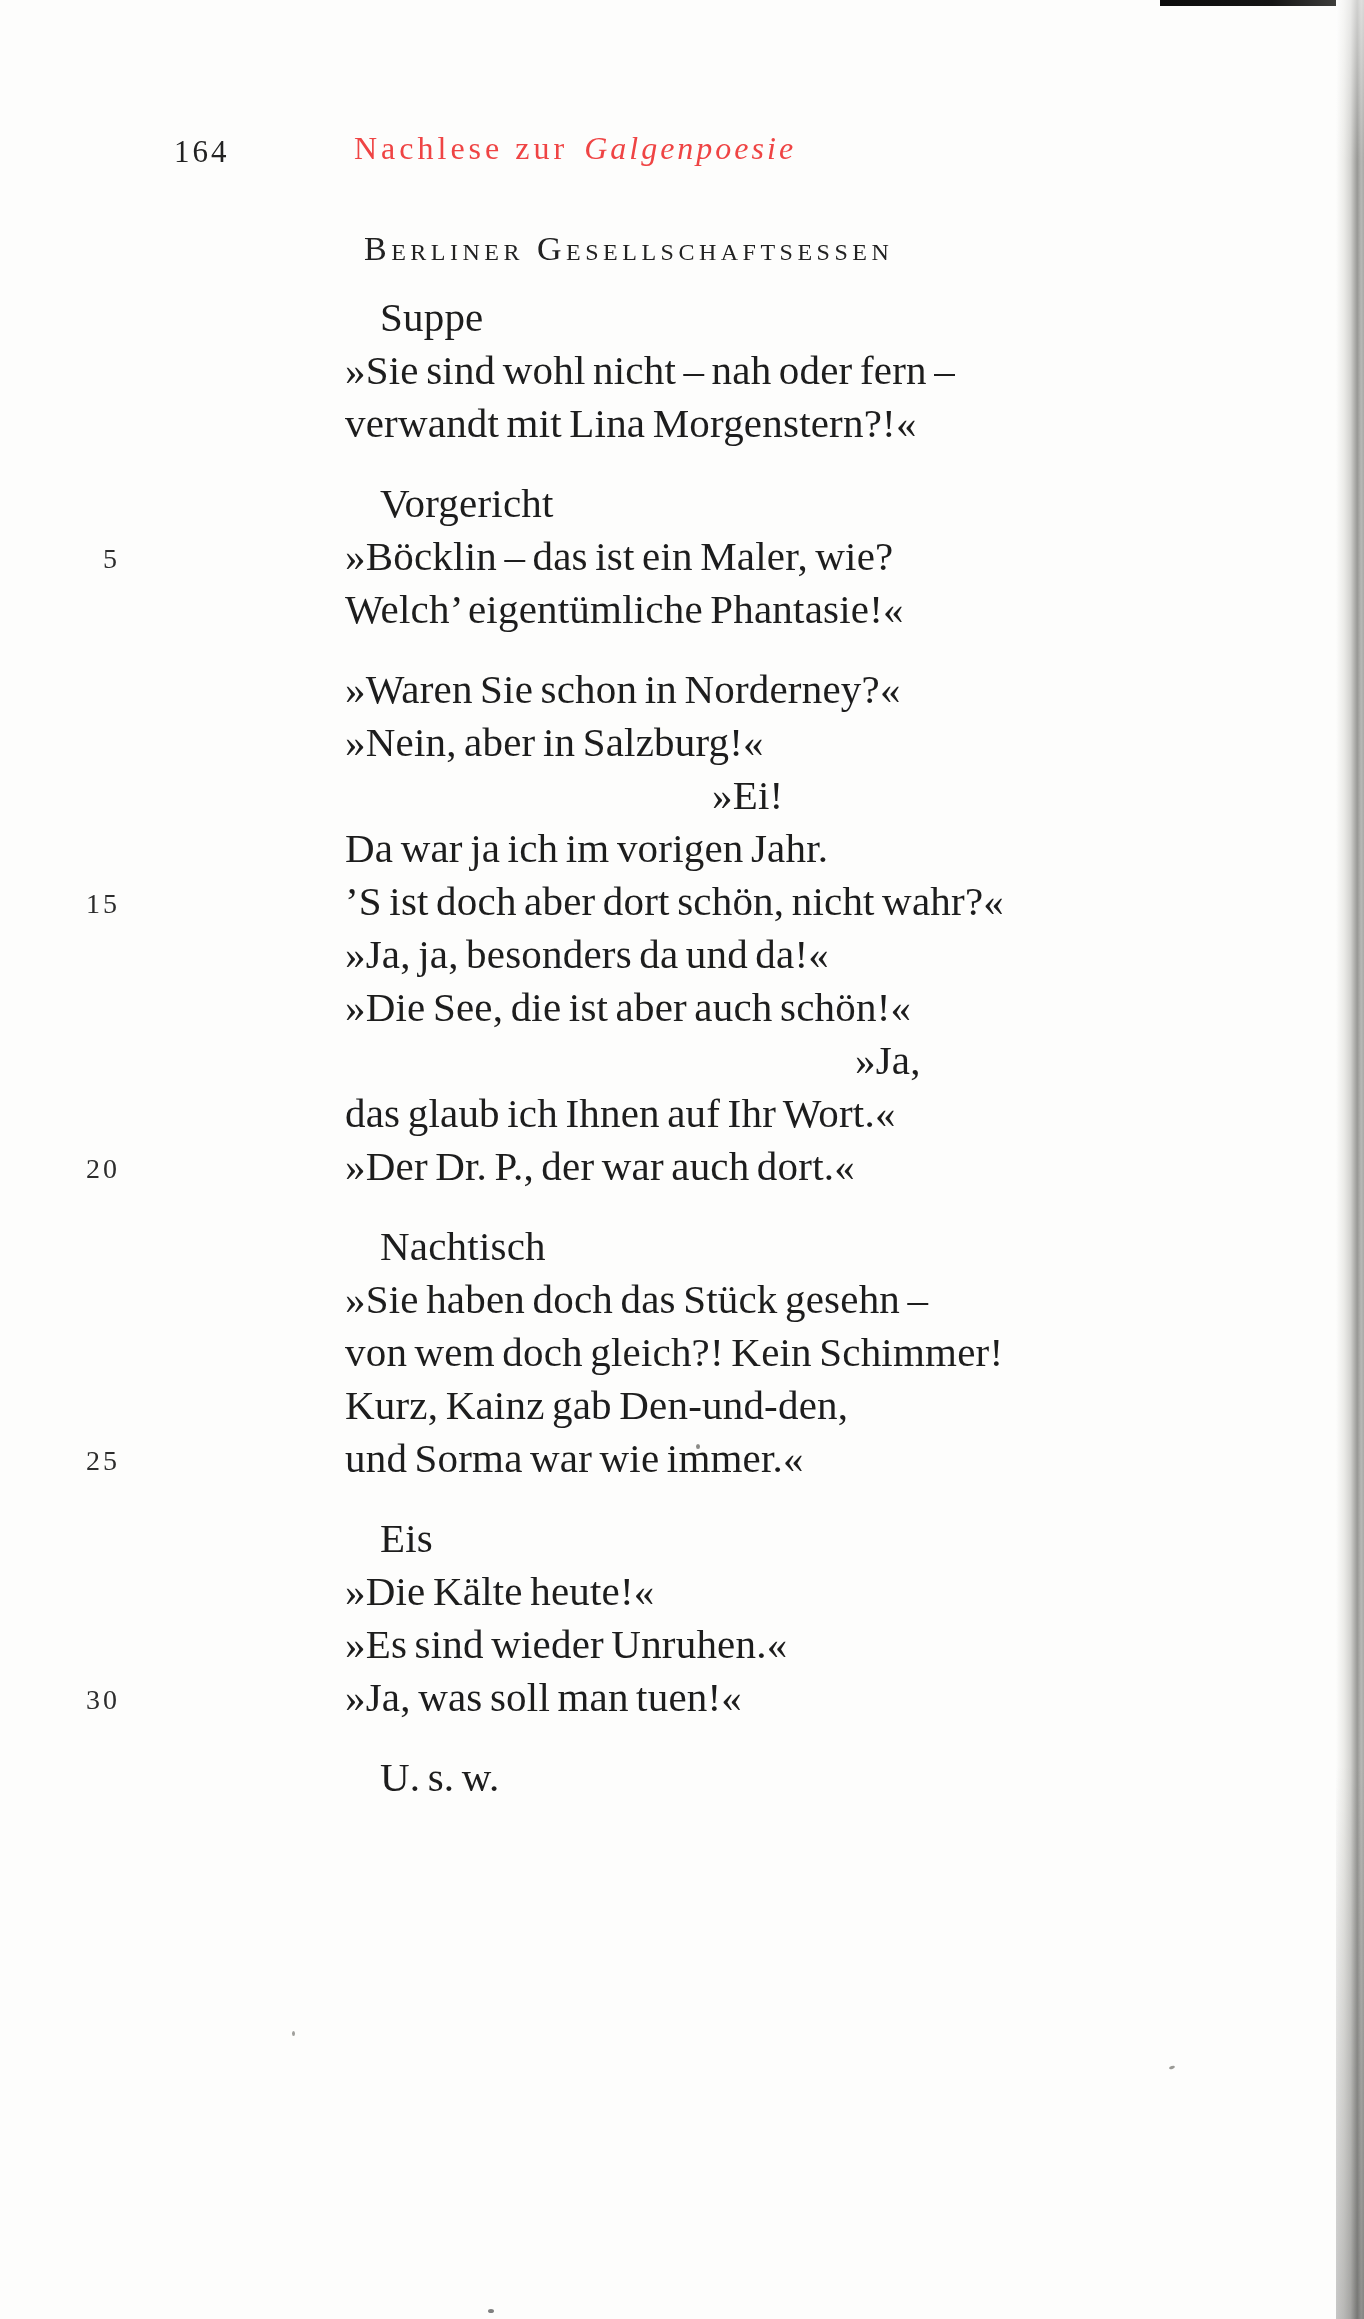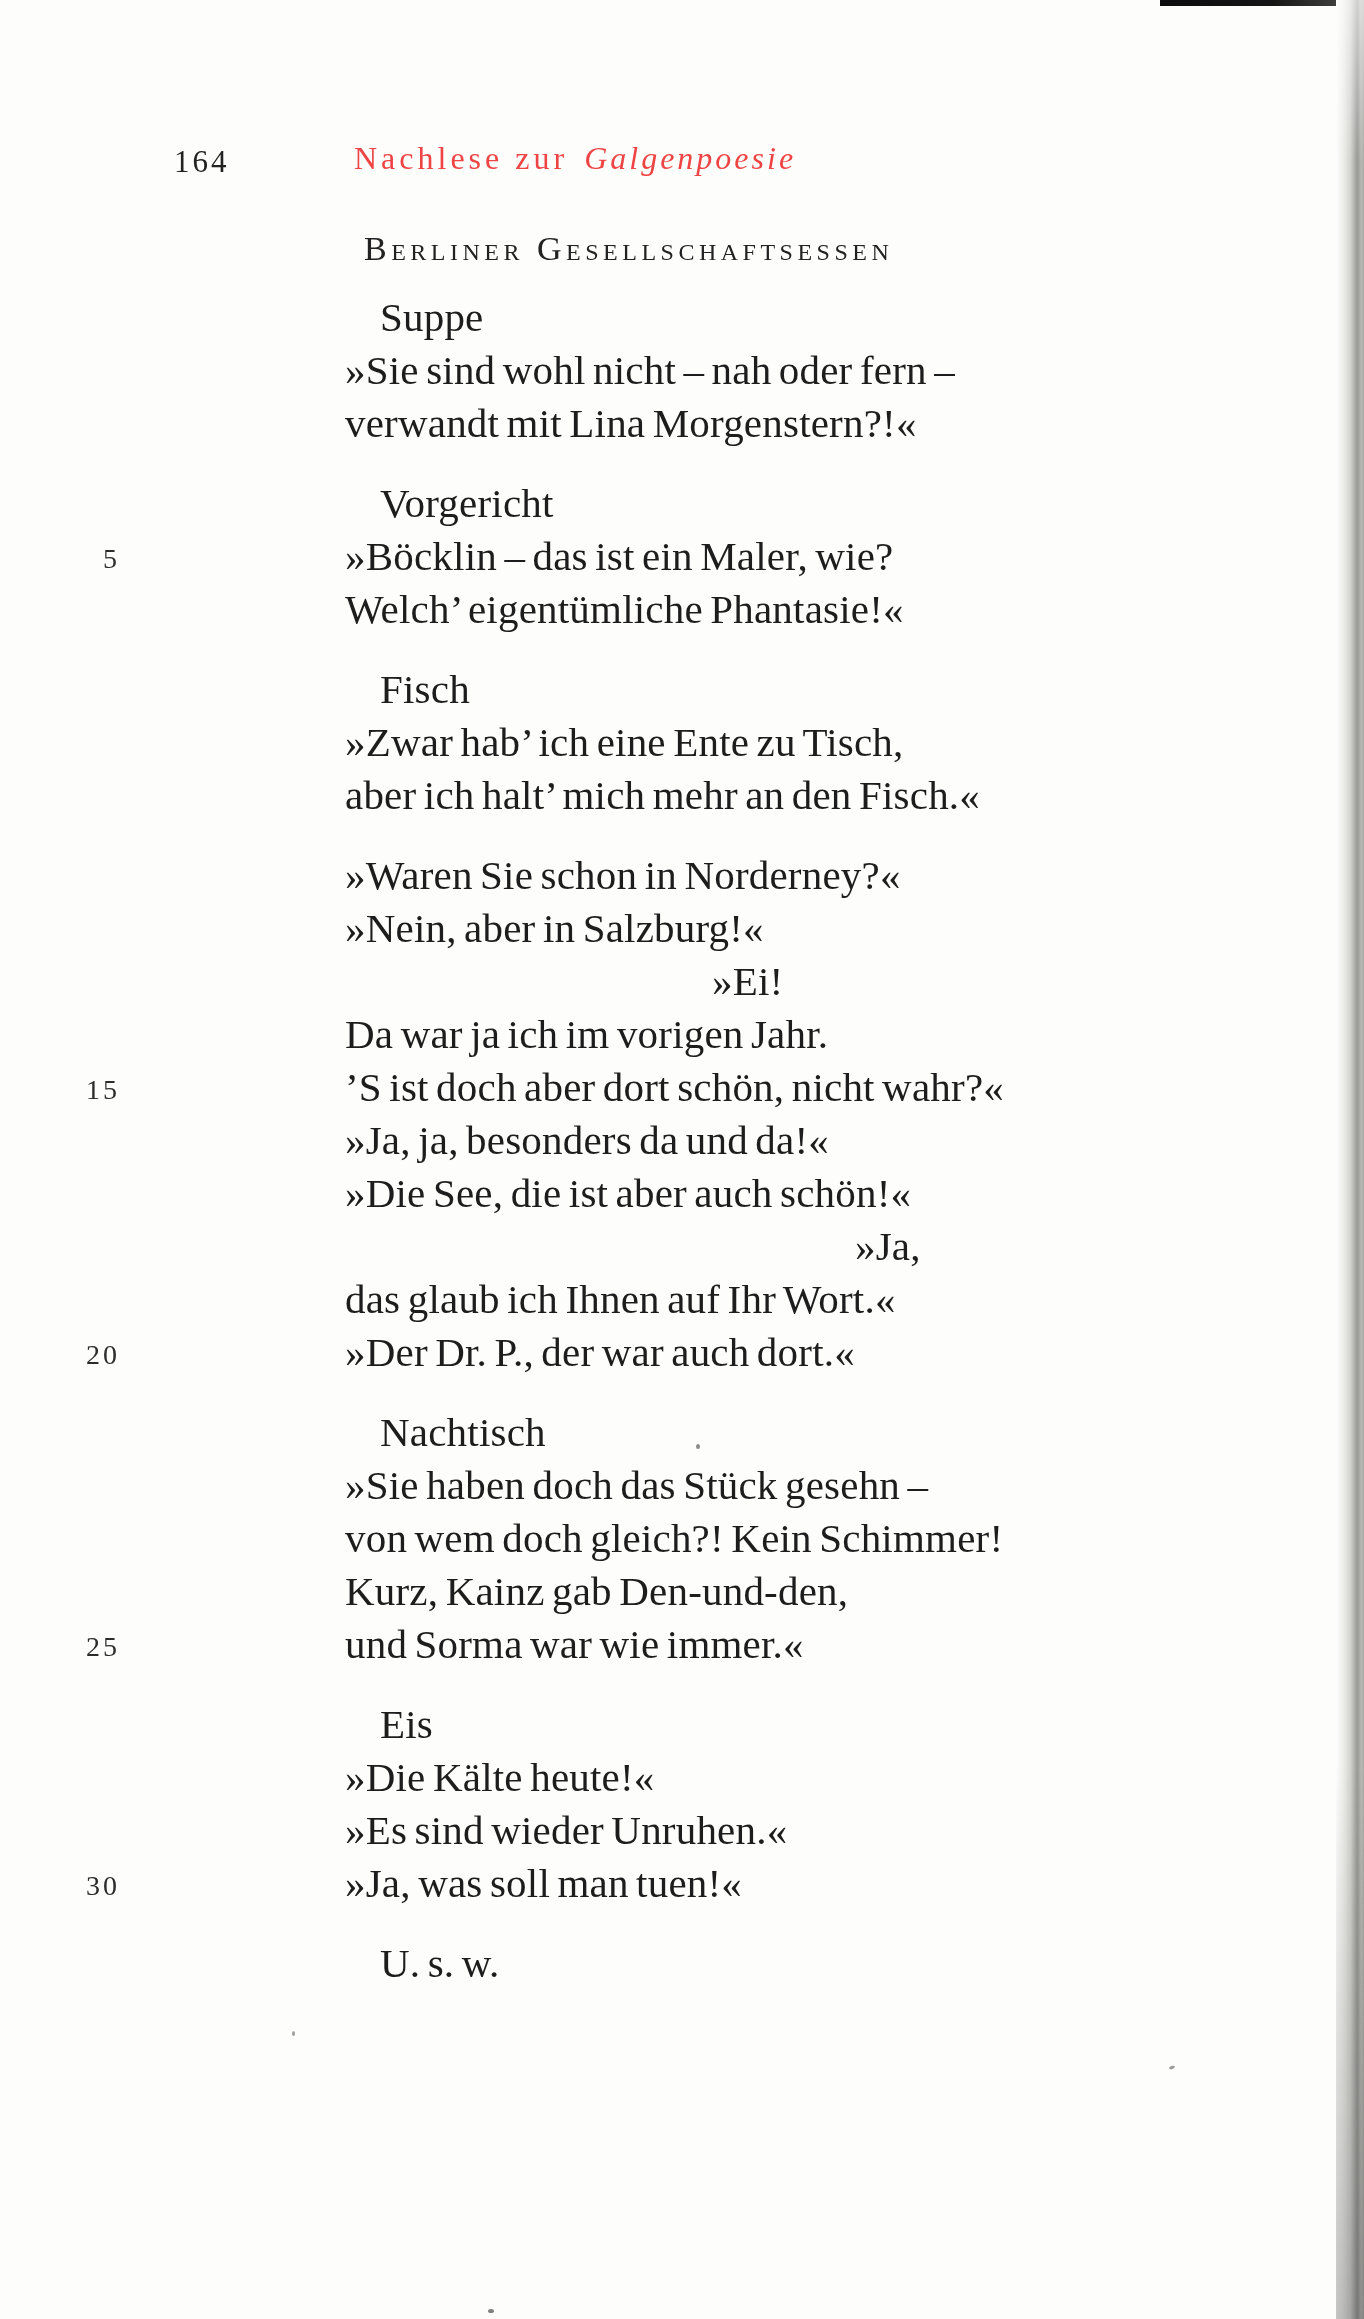--- a/index.html
+++ b/index.html
@@ -28,21 +28,21 @@
       linear-gradient(to bottom, rgba(255,255,255,0.55) 0%, rgba(255,255,255,0) 7%, rgba(0,0,0,0) 76%, rgba(0,0,0,0.16) 94%, rgba(0,0,0,0.22) 100%),
       linear-gradient(to right, #fdfdfc 0%, #ebebe8 28%, #d2d2cf 52%, #989895 76%, #b8b8b5 90%, #a9a9a6 100%);
   }
   .speck { position:absolute; background:#8a8a86; border-radius:50%; }
   .speck.s1 { left:696px; top:1444px; width:4px; height:5px; }
   .speck.s2 { left:1169px; top:2066px; width:6px; height:3px; transform:rotate(-20deg); background:#9a9a96; }
   .speck.s3 { left:488px; top:2309px; width:6px; height:4px; background:#808080; }
   .speck.s4 { left:292px; top:2031px; width:3px; height:5px; background:#a0a09c; }
 
   
-  .running-header { position:absolute; top:140px; left:0; width:100%; height:44px; }
+  .running-header { position:absolute; top:130px; left:0; width:100%; height:44px; }
   .pagenum {
     position:absolute; left:174px; top:4px;
     font-size:31px; letter-spacing:3px; color:#222;
   }
   .running-title {
     position:absolute; left:354px; top:0;
     font-size:32px; letter-spacing:4px; color:#ef4444;
     white-space:nowrap;
   }
   .running-title .work {
@@ -99,25 +99,20 @@
         <div class="line heading"><span class="text">Suppe</span></div>
         <div class="line"><span class="text">»Sie sind wohl nicht – nah oder fern –</span></div>
         <div class="line"><span class="text">verwandt mit Lina Morgenstern?!«</span></div>
       </div>
       <div class="stanza">
         <div class="line heading"><span class="text">Vorgericht</span></div>
         <div class="line"><span class="num">5</span><span class="text">»Böcklin – das ist ein Maler, wie?</span></div>
         <div class="line"><span class="text">Welch’ eigentümliche Phantasie!«</span></div>
       </div>
       <div class="stanza">
-        <div class="line heading"><span class="text">Fisch</span></div>
-        <div class="line"><span class="text">»Zwar hab’ ich eine Ente zu Tisch,</span></div>
-        <div class="line"><span class="text">aber ich halt’ mich mehr an den Fisch.«</span></div>
-      </div>
-      <div class="stanza">
         <div class="line"><span class="text">»Waren Sie schon in Norderney?«</span></div>
         <div class="line"><span class="text">»Nein, aber in Salzburg!«</span></div>
         <div class="line indent-deep"><span class="text">»Ei!</span></div>
         <div class="line"><span class="text">Da war ja ich im vorigen Jahr.</span></div>
         <div class="line"><span class="num">15</span><span class="text">’S ist doch aber dort schön, nicht wahr?«</span></div>
         <div class="line"><span class="text">»Ja, ja, besonders da und da!«</span></div>
         <div class="line"><span class="text">»Die See, die ist aber auch schön!«</span></div>
         <div class="line indent-deeper"><span class="text">»Ja,</span></div>
         <div class="line"><span class="text">das glaub ich Ihnen auf Ihr Wort.«</span></div>
         <div class="line"><span class="num">20</span><span class="text">»Der Dr. P., der war auch dort.«</span></div>

